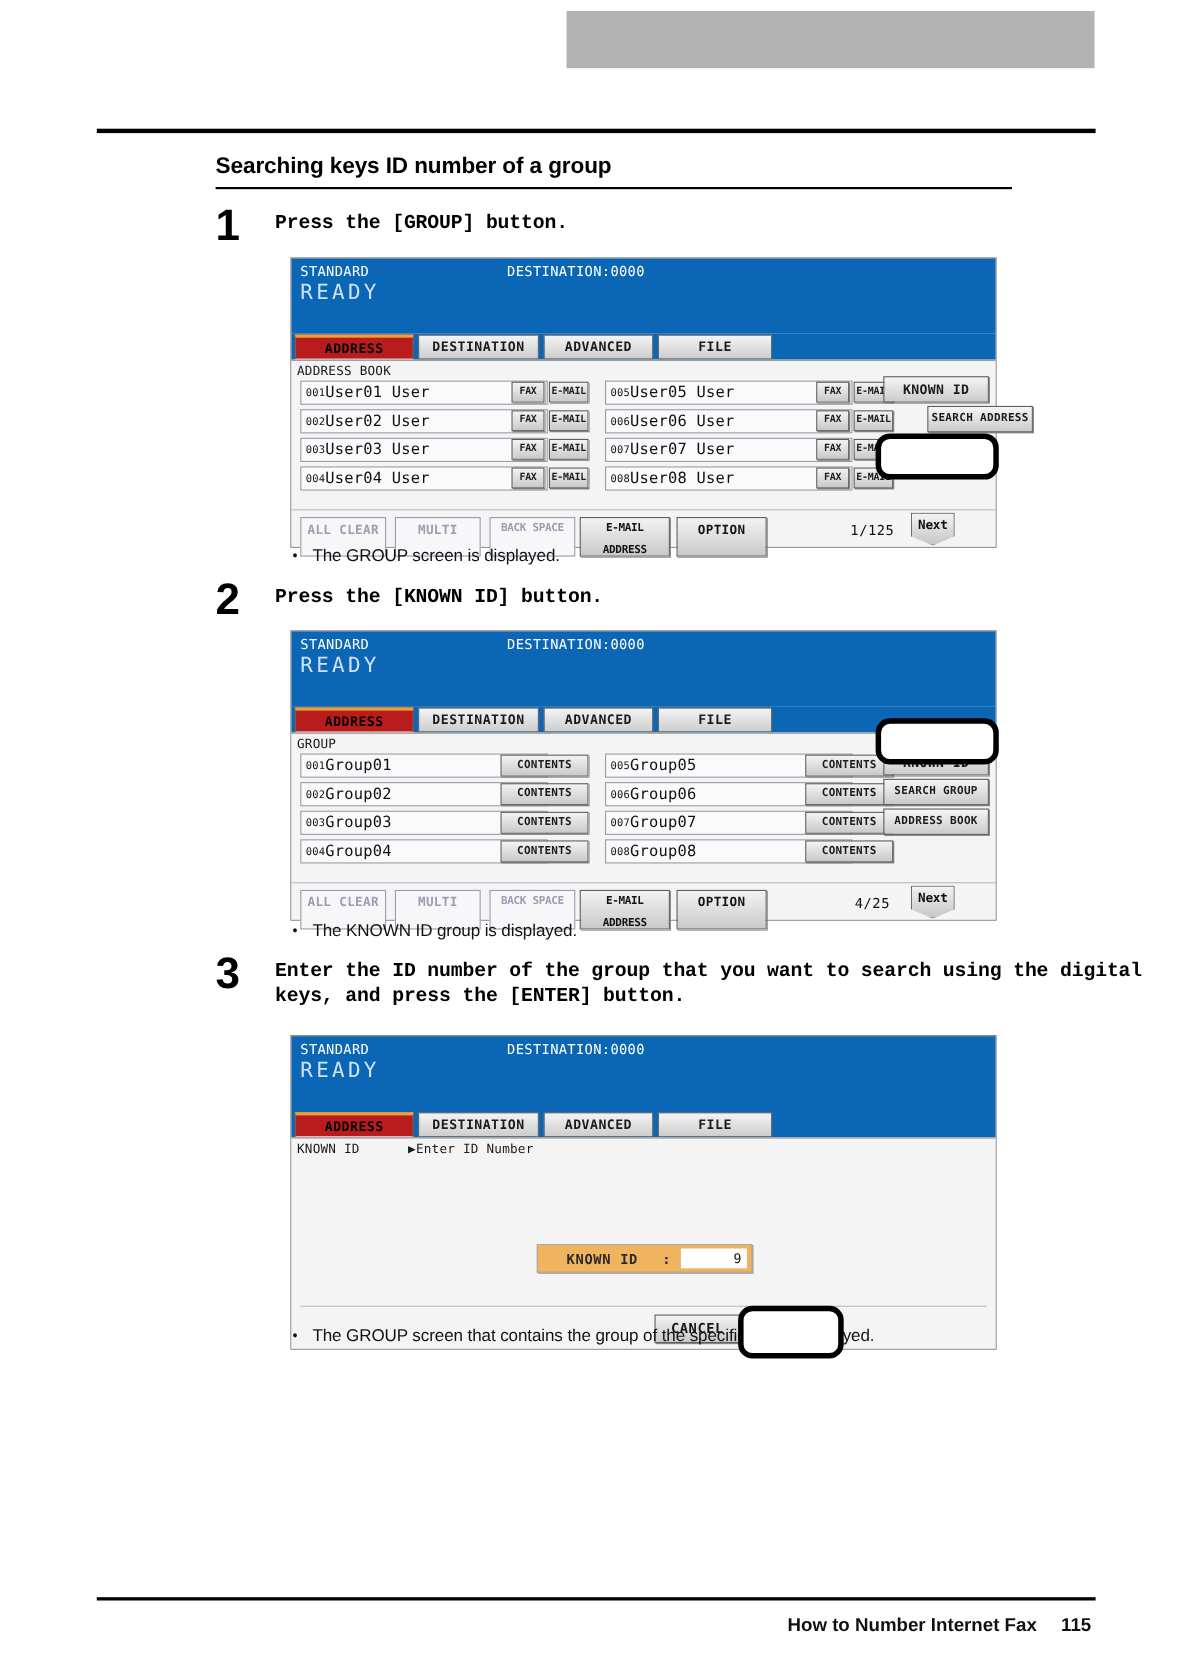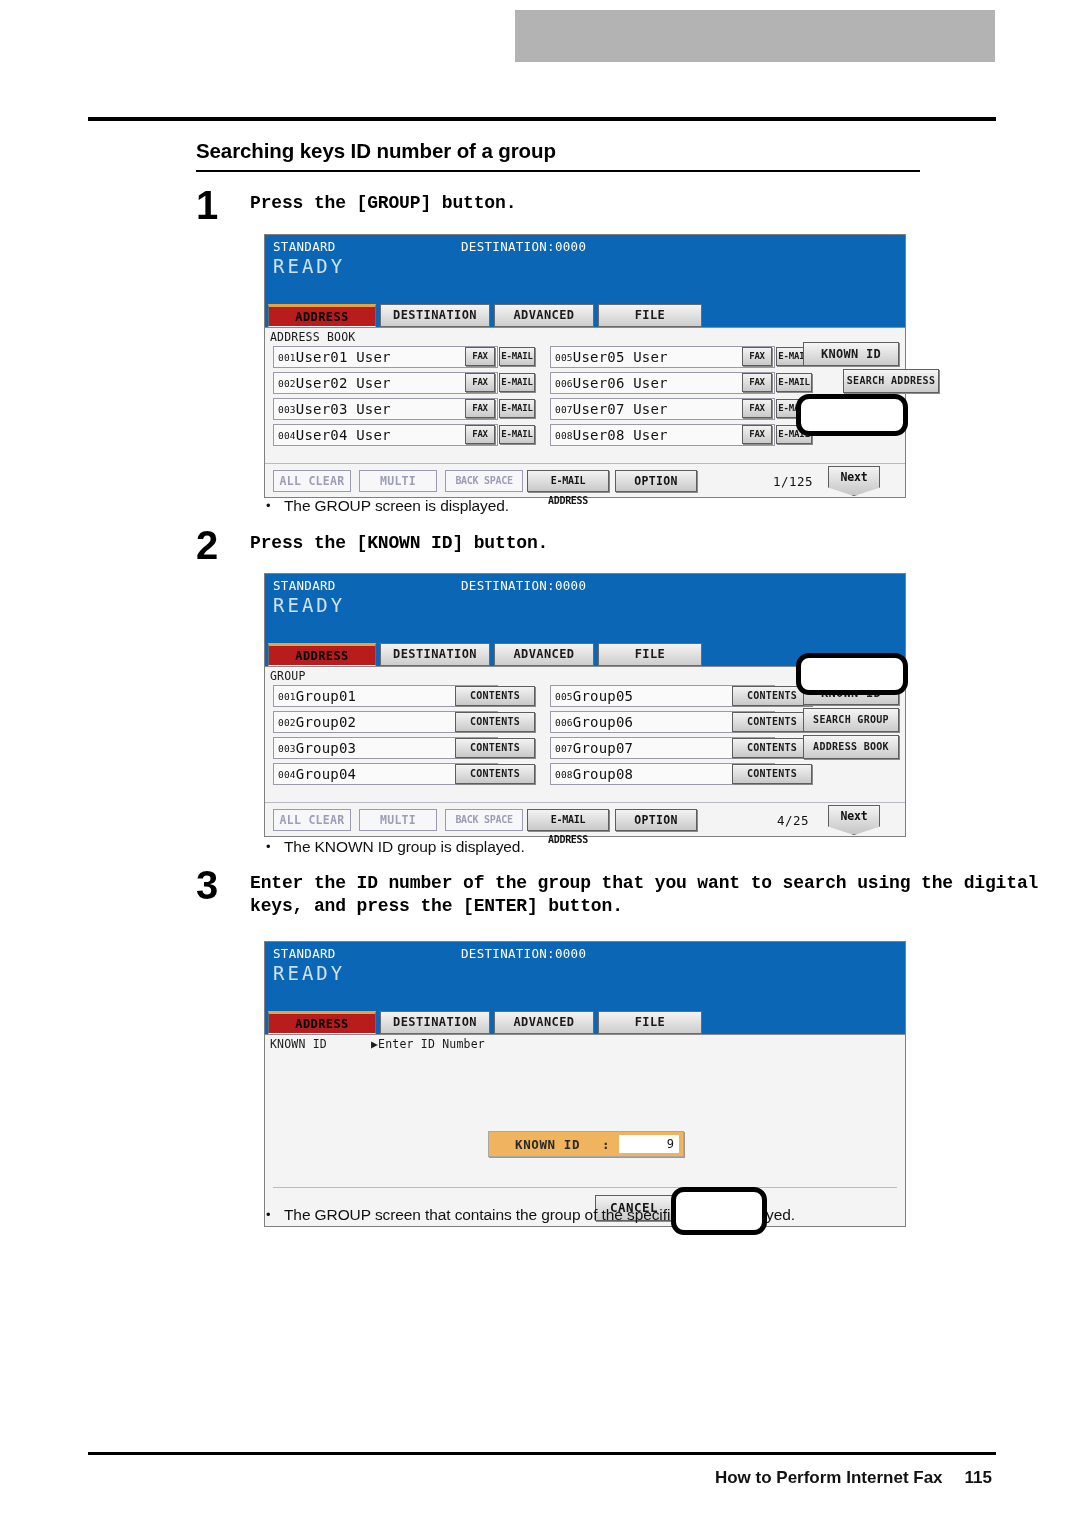--- a/index.html
+++ b/index.html
@@ -175,42 +175,42 @@
 
   
   .lcd-foot {
     position: relative;
     height: 34px;
     background: #f4f4f4;
     border-top: 1px solid #b9b9c6;
   }
   .foot-btn {
     position: absolute; top: 6px;
-    height: 22px; line-height: 20px;
+    height: 36px; line-height: 20px;
     font-size: 11.5px; font-weight: bold;
     text-align: center;
     border: 1px solid #9b9bb0;
     color: #9d9db3;
     background: #f7f7f9;
     letter-spacing: 0.3px;
   }
   .foot-btn.enabled {
     color: #141414;
     background: linear-gradient(#f3f3f3, #c9c9c9);
     border: 1px solid #5e5e5e;
     box-shadow: 1px 1px 0 #8a8a8a;
   }
   .foot-btn.tight { font-size: 10px; letter-spacing: -0.3px; }
   .page-ind {
     position: absolute; top: 10px;
     font-size: 12.5px; color: #111; letter-spacing: 0.5px;
   }
   .next-btn {
     position: absolute; top: 2px;
-    width: 52px; height: 30px;
+    width: 40px; height: 30px;
     font-size: 11.5px; font-weight: bold; color: #111;
     text-align: center; line-height: 21px;
     background: linear-gradient(#f3f3f3, #c6c6c6);
     border: 1px solid #5e5e5e;
     clip-path: polygon(0 0, 100% 0, 100% 72%, 50% 100%, 0 72%);
     letter-spacing: -0.2px;
   }
 
   
   .highlight {
@@ -504,16 +504,16 @@
 
     <div class="highlight" style="left:406px; top:245px; width:96px; height:48px;"></div>
   </div>
 
   <div class="note" style="left:266px; top:1206px;">
     <span class="dot">•</span><span>The GROUP screen that contains the group of the specified ID is displayed.</span>
   </div>
 
   <div class="bottom-rule"></div>
   <div class="footer-text">
-    <span>How to Perform Internet Fax</span><span class="pg">115</span>
+    <span>How to Number Internet Fax</span><span class="pg">115</span>
   </div>
 
 </div>
 
 </body></html>

